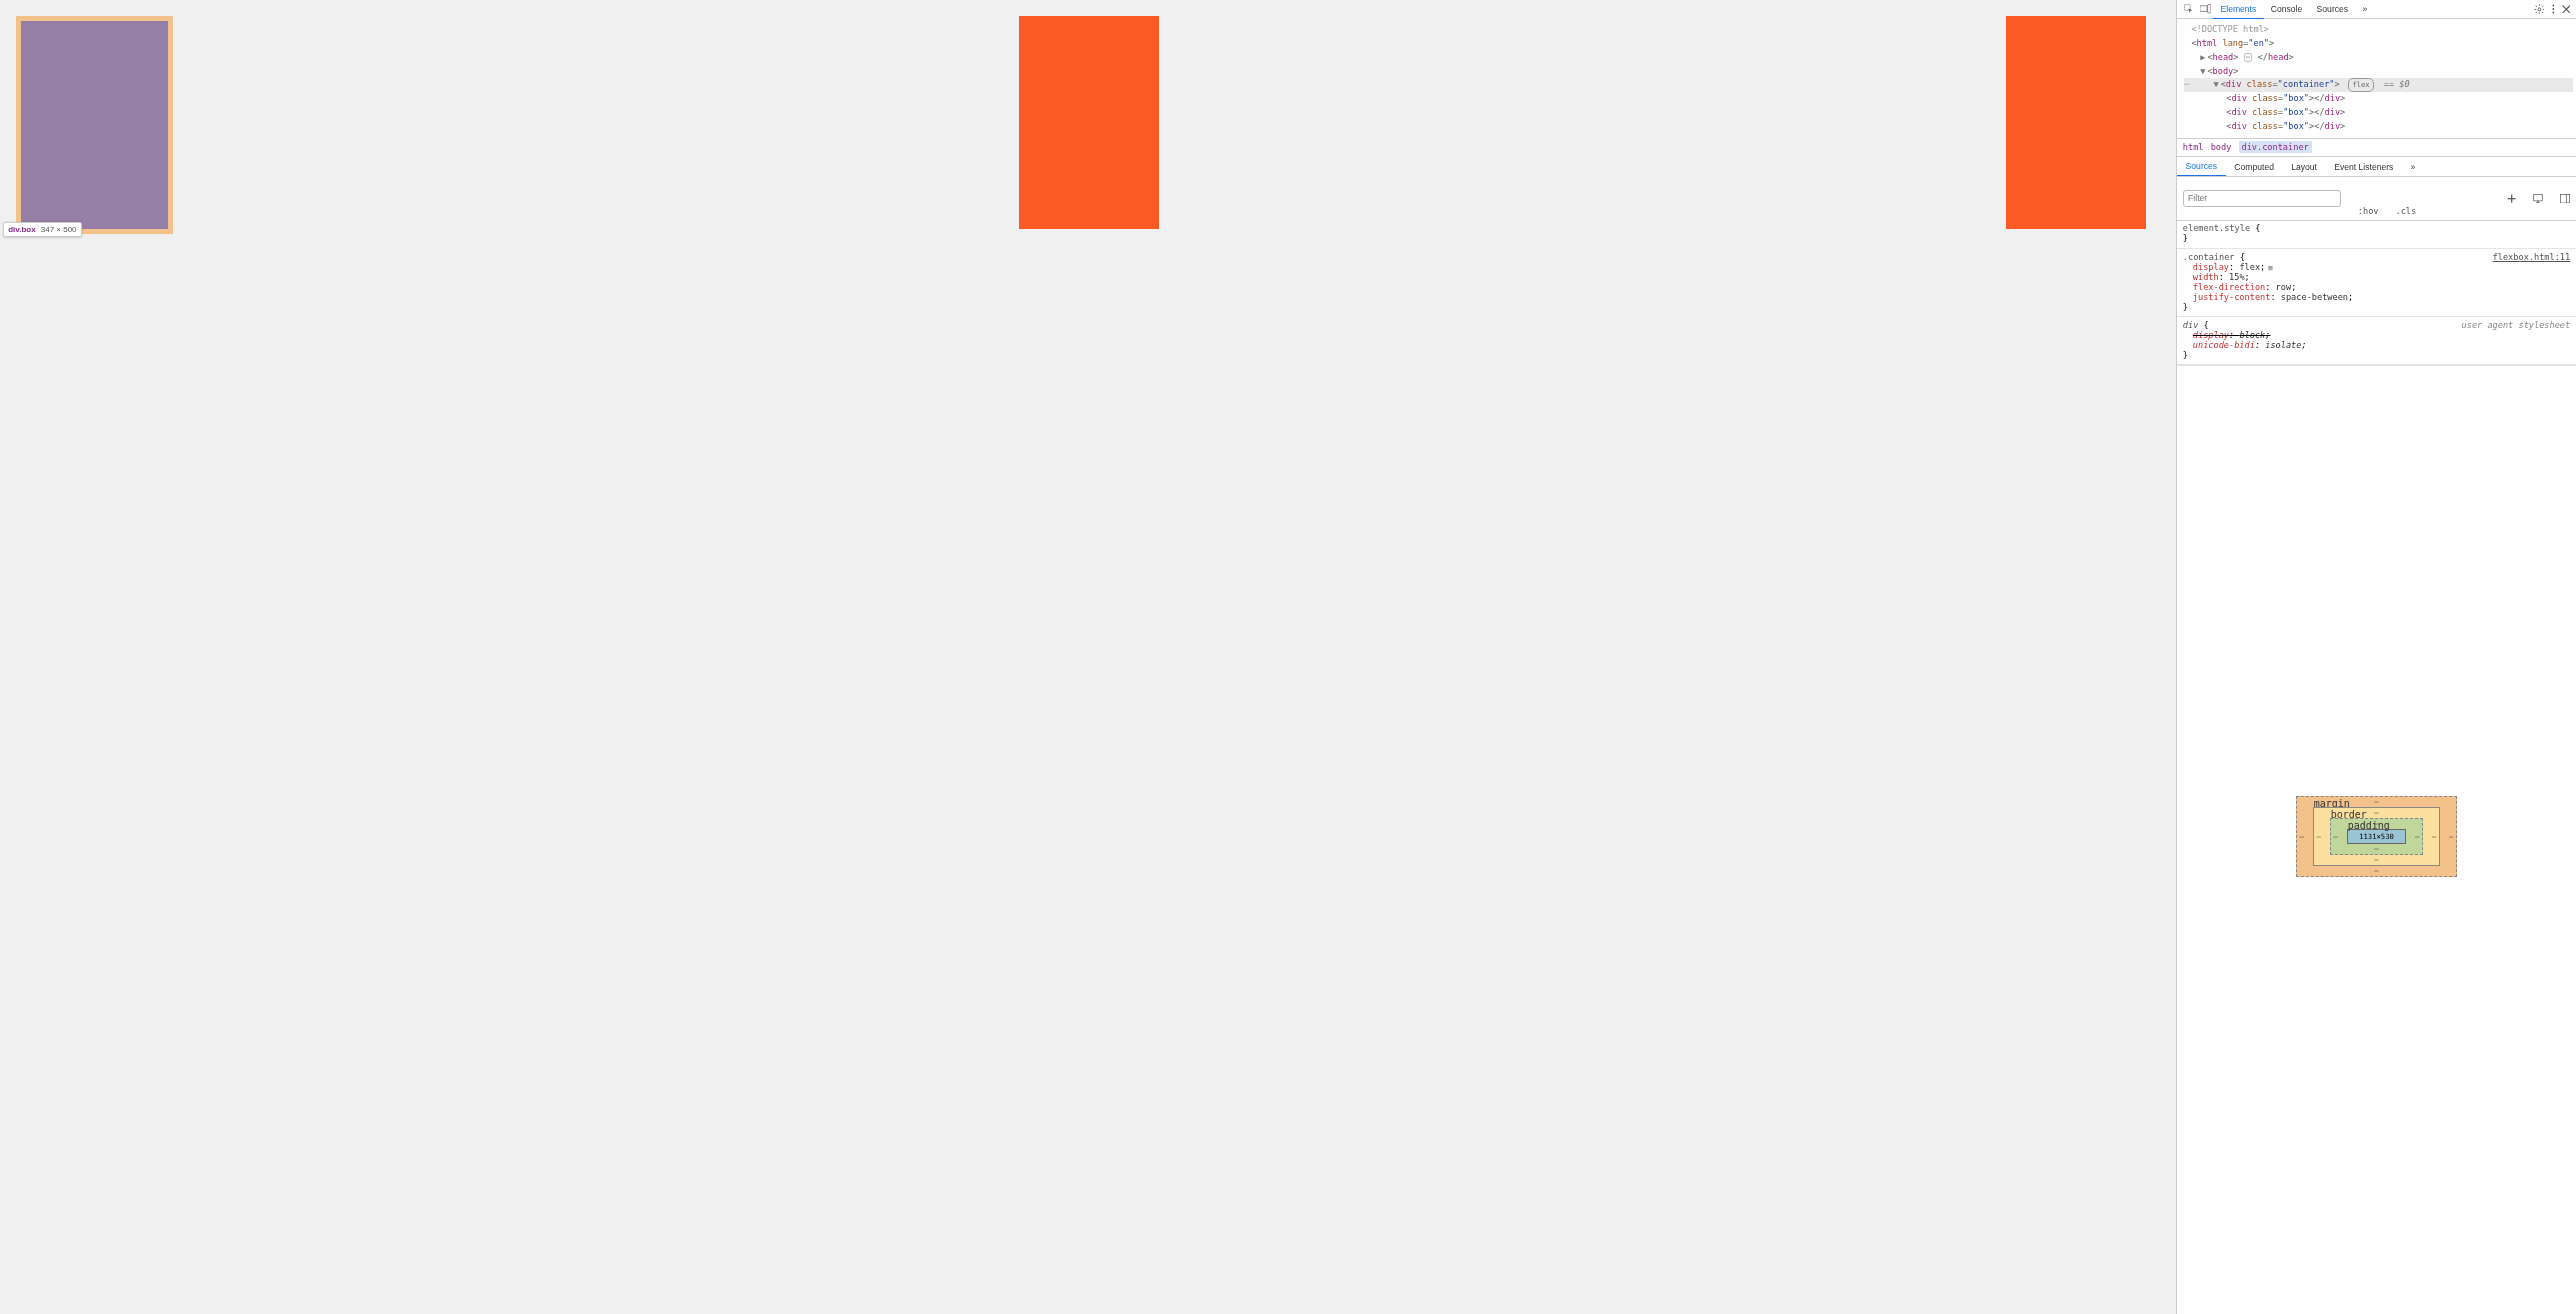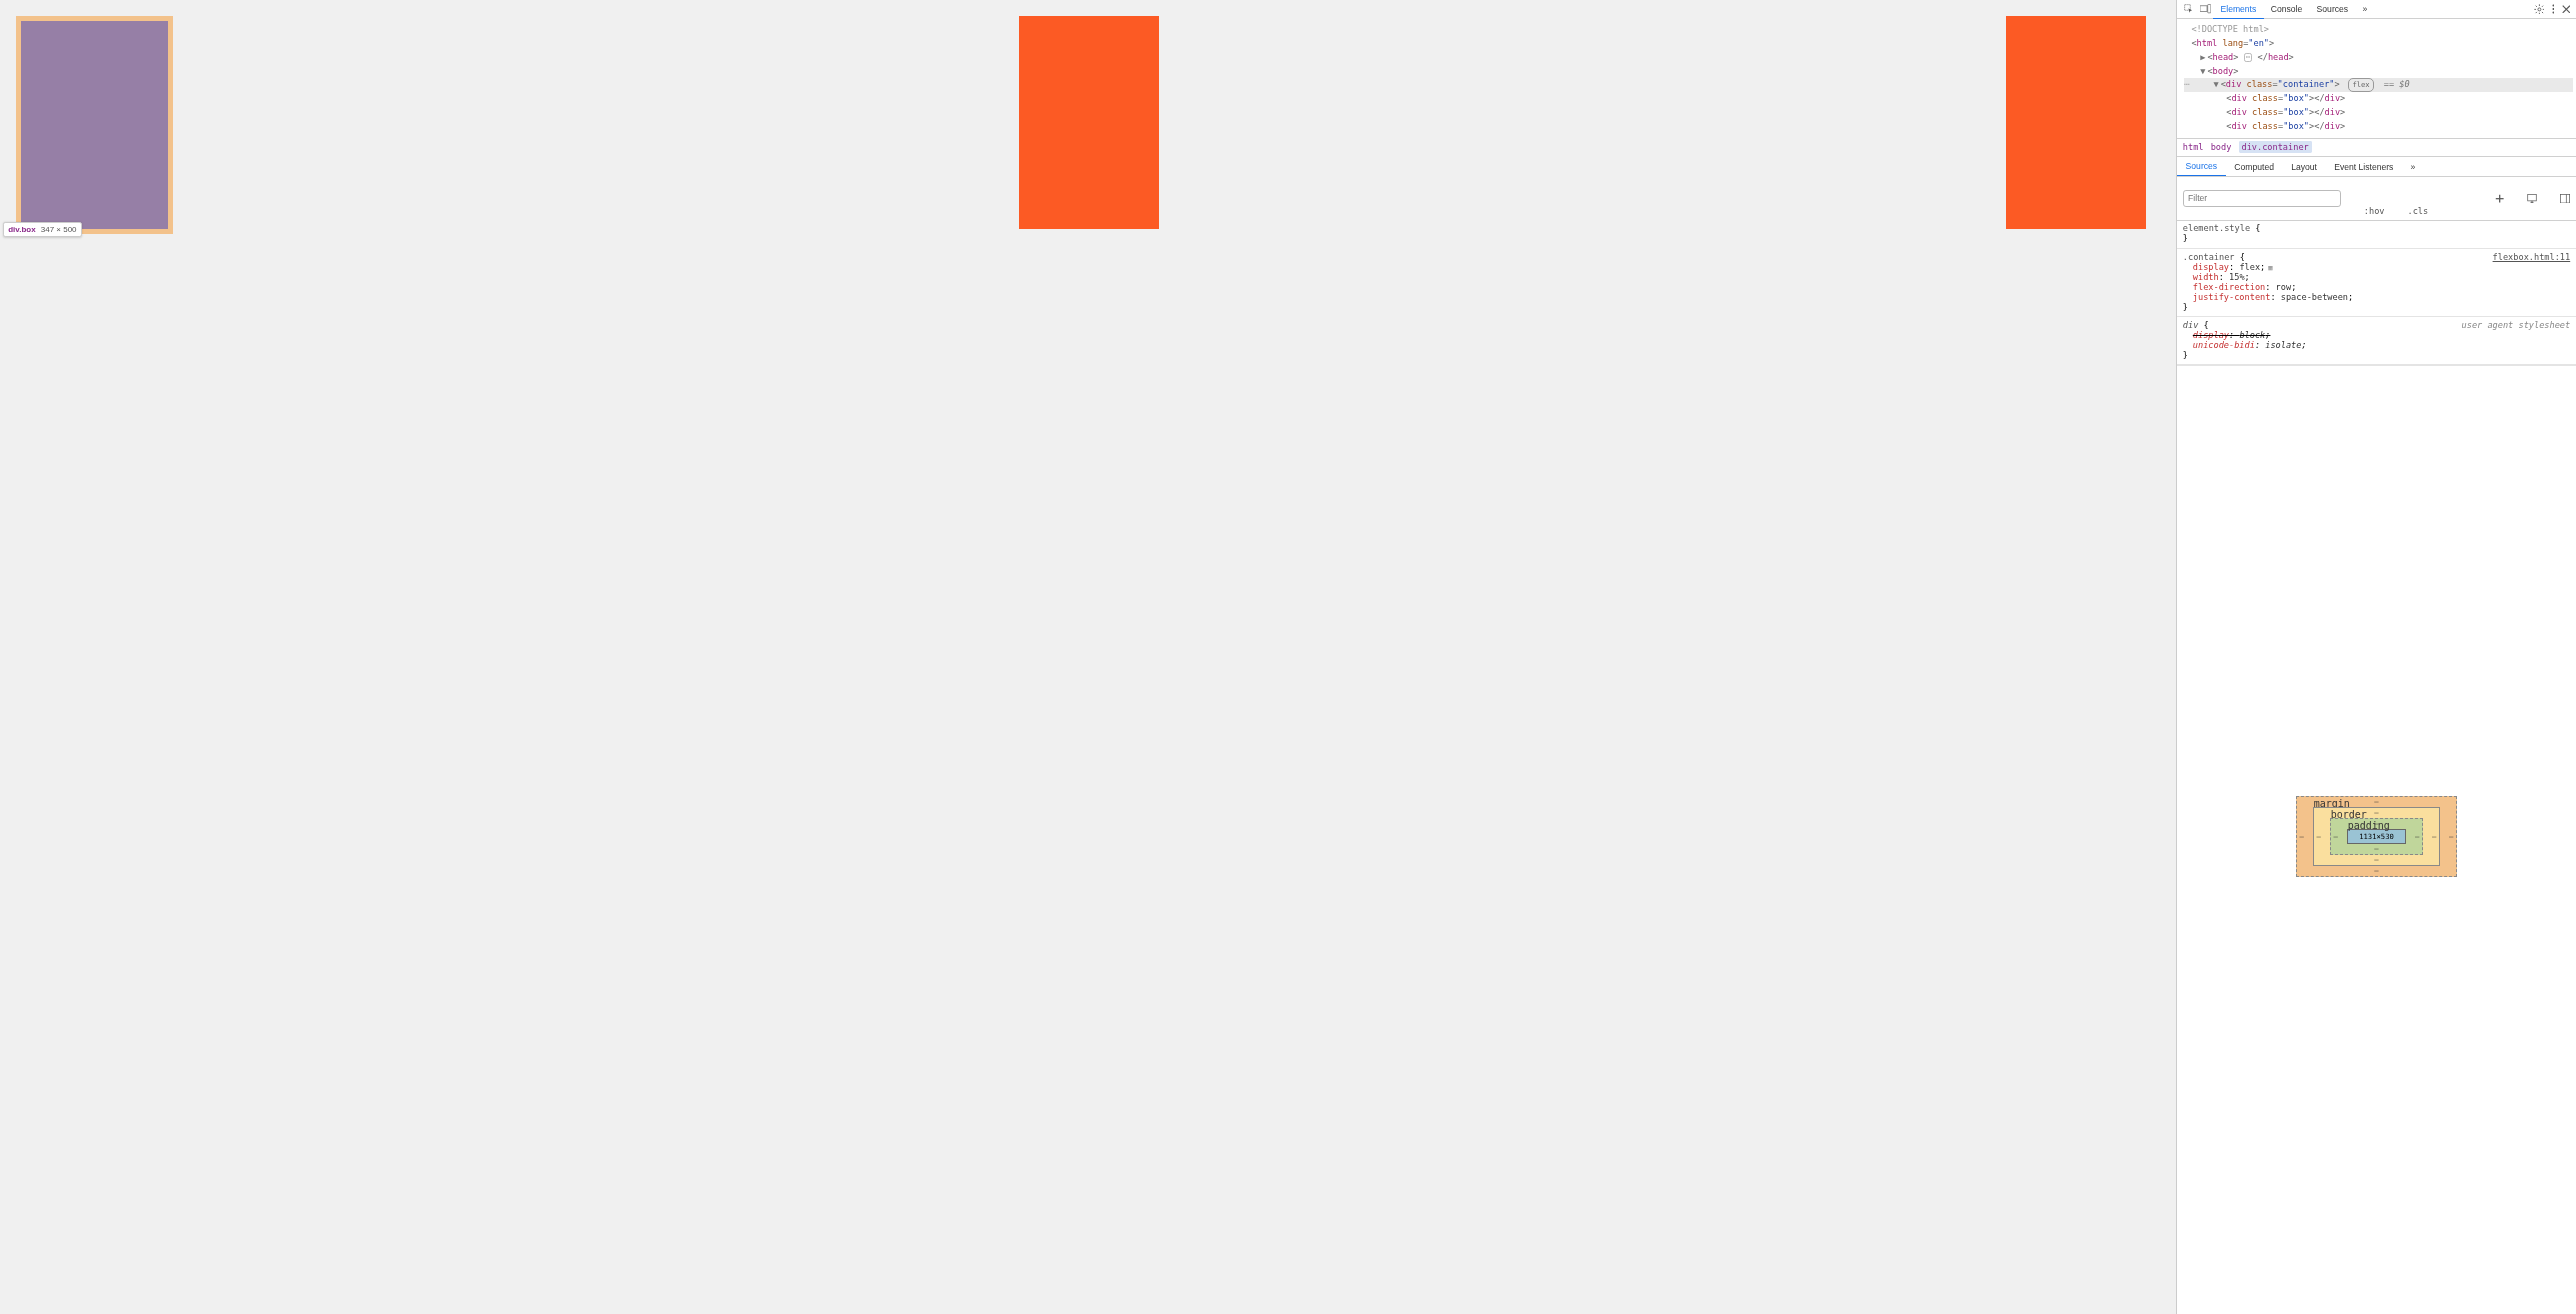--- a/index.html
+++ b/index.html
@@ -129,21 +129,21 @@
   display:flex; align-items:center;
   border-bottom:0.7px solid #d0d0d0;
 }
 .styles-tabs .s-tab { padding:4.3px 8.6px; color:#333; cursor:pointer; }
 .styles-tabs .s-tab.active { color:#1a73e8; border-bottom:1.4px solid #1a73e8; }
 
 
 .filter-row {
   display:flex; align-items:center;
   padding:3.6px 5.8px;
-  gap:23px;
+  gap:17px;
   border-bottom:0.7px solid #d0d0d0;
 }
 .filter-row input {
   flex:0 0 158px;
   border:0.7px solid #bbb;
   border-radius:2.9px;
   padding:2.2px 4.3px;
   font-size:8.6px;
   color:#888;
 }

